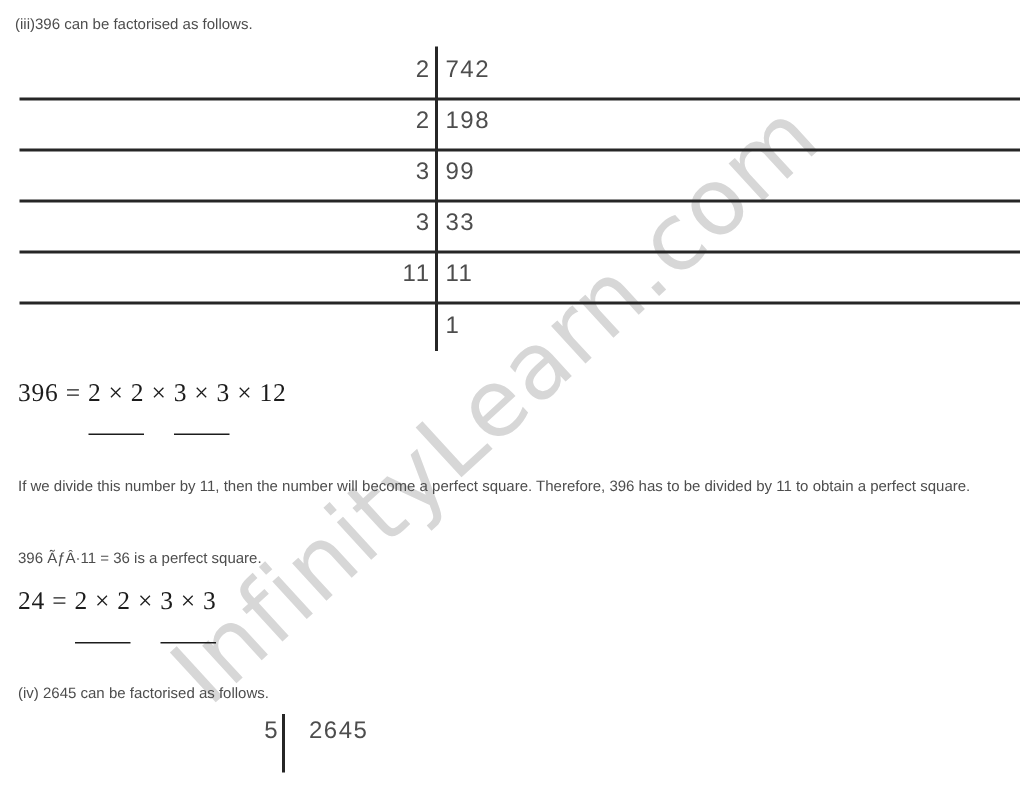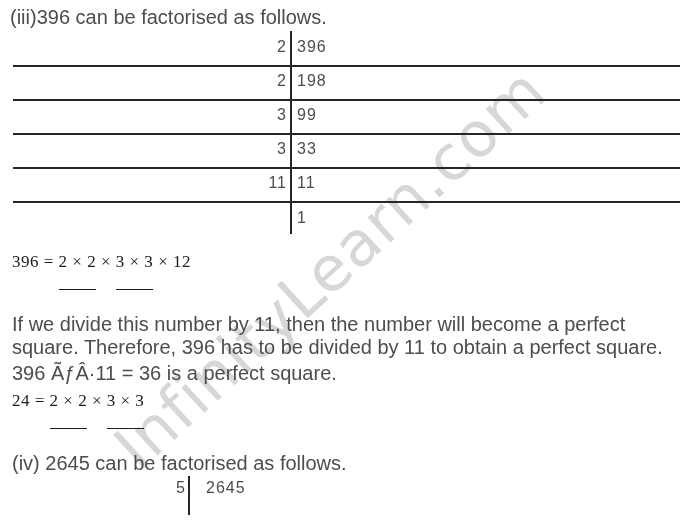--- a/index.html
+++ b/index.html
@@ -25,21 +25,21 @@
     letter-spacing: 1px;
     color: #d7d7d7;
     white-space: nowrap;
     z-index: 0;
     user-select: none;
   }
   .content { position: absolute; inset: 0; z-index: 1; }
 
   .para {
     position: absolute;
-    font-size: 20px;
+    font-size: 10px;
     line-height: 22px;
     color: #4d4d4d;
   }
   .title-iii { left: 10px; top: 6px; }
   .here-line { left: 12px; top: 284px; }
   .divide-para { left: 12px; top: 313px; width: 666px; line-height: 23px; }
   .mojibake-line { left: 12px; top: 362px; }
   .title-iv { left: 12px; top: 452px; }
 
   
@@ -116,21 +116,21 @@
 
   <div class="watermark">InfinityLearn.com</div>
 
   <div class="content">
 
     <div class="para title-iii">(iii)396 can be factorised as follows.</div>
 
     <div class="ftable">
       <div class="frow bordered">
         <span class="dcell">2</span>
-        <span class="qcell">396</span>
+        <span class="qcell">742</span>
       </div>
       <div class="frow bordered">
         <span class="dcell">2</span>
         <span class="qcell">198</span>
       </div>
       <div class="frow bordered">
         <span class="dcell">3</span>
         <span class="qcell">99</span>
       </div>
       <div class="frow bordered">

